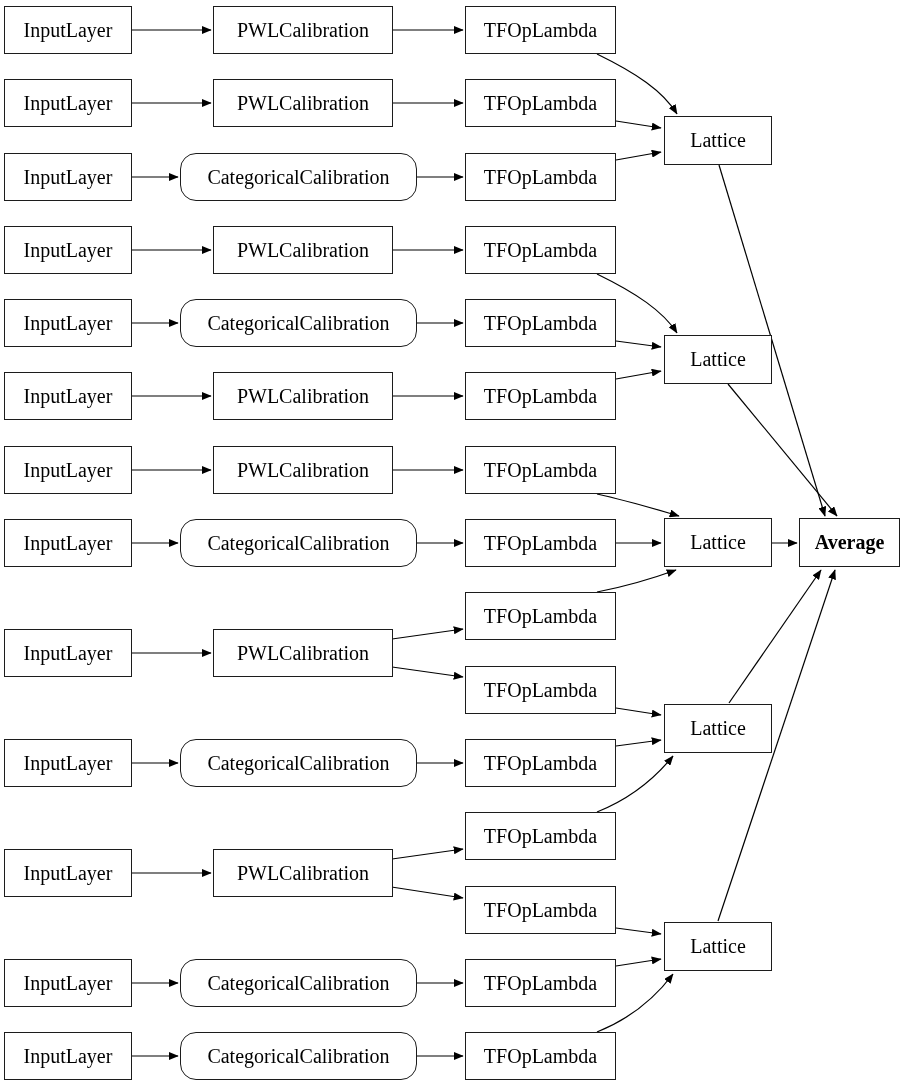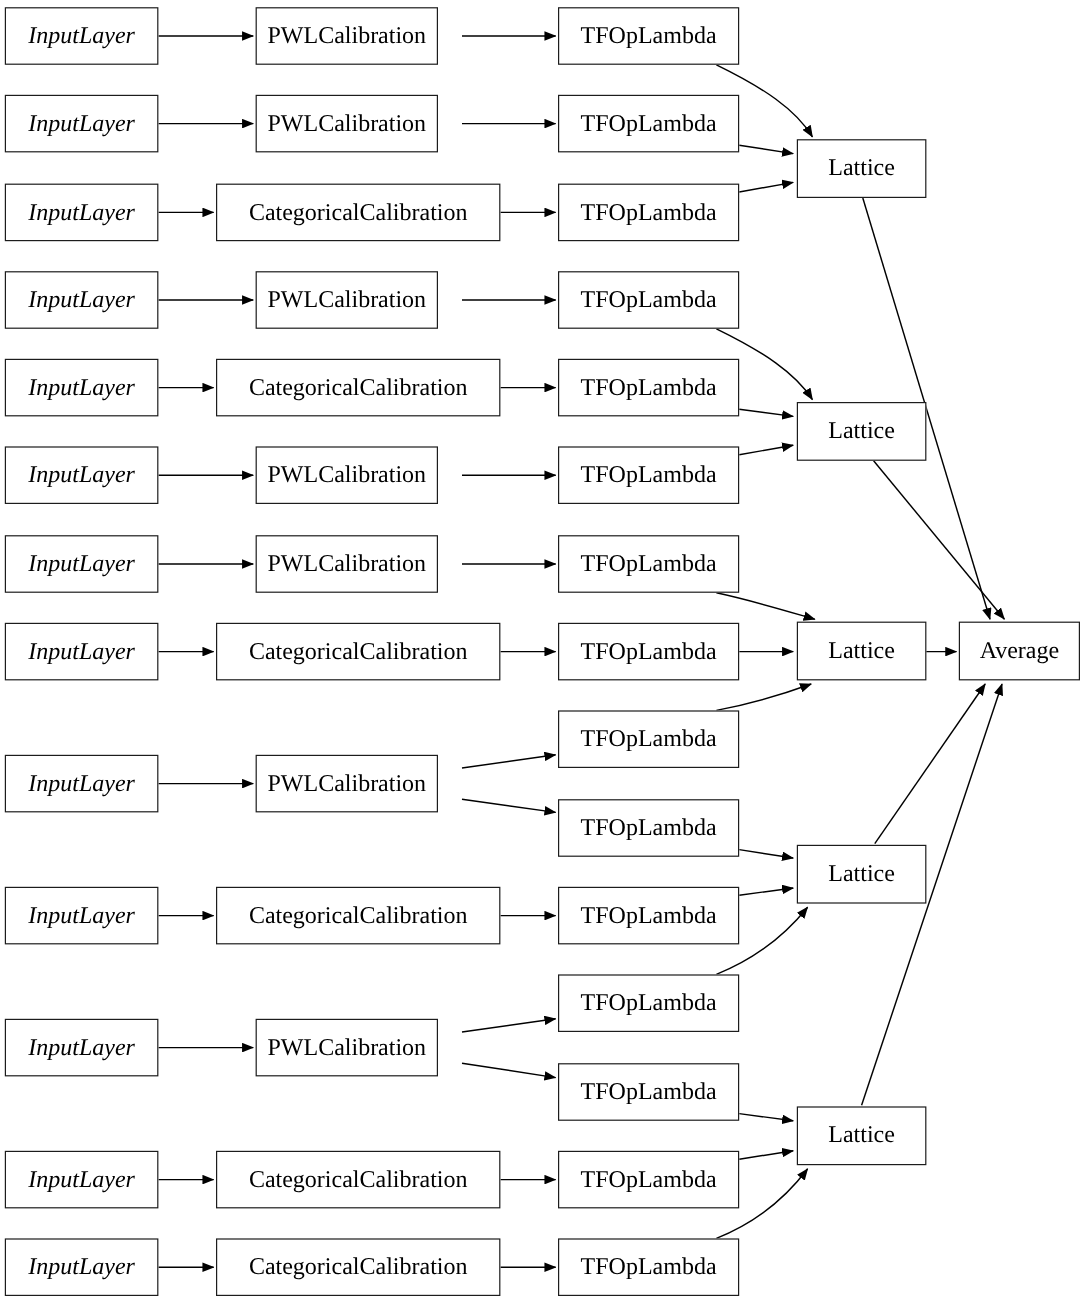--- a/index.html
+++ b/index.html
@@ -2,26 +2,26 @@
 <html><head>
 <meta charset="utf-8">
 <style>
   html,body{margin:0;padding:0;background:#ffffff;}
   .canvas{position:relative;width:905px;height:1087px;background:#ffffff;
           font-family:"Liberation Serif","DejaVu Serif",serif;overflow:hidden;}
   .edges{position:absolute;left:0;top:0;width:905px;height:1087px;pointer-events:none;}
   .node{position:absolute;box-sizing:border-box;height:48px;background:#ffffff;
         border:1px solid #1c1c1c;display:flex;align-items:center;justify-content:center;
         font-size:20px;color:#000000;white-space:nowrap;}
-  .n-input{left:4px;width:128px;font-style:italic;}
-  .n-pwl{left:213px;width:152px;}
-  .n-cat{left:180px;width:237px;}
+  .n-input{left:4px;width:128px;}
+  .n-pwl{left:213px;width:180px;}
+  .n-cat{left:180px;width:237px;border-radius:16px;}
   .n-lambda{left:465px;width:151px;}
   .n-lattice{left:664px;width:108px;height:49px;}
-  .n-average{left:799px;width:101px;height:49px;}
+  .n-average{left:799px;width:101px;height:49px;font-weight:bold;}
 </style>
 </head>
 <body>
 
 <div class="canvas">
 
   <svg class="edges" width="905" height="1087" viewBox="0 0 905 1087" xmlns="http://www.w3.org/2000/svg">
     <defs>
       <marker id="arrow" viewBox="0 0 10 8" refX="9.3" refY="4" markerWidth="10" markerHeight="8" markerUnits="userSpaceOnUse" orient="auto">
         <polygon points="0,0 10,4 0,8" fill="#000000"></polygon>

